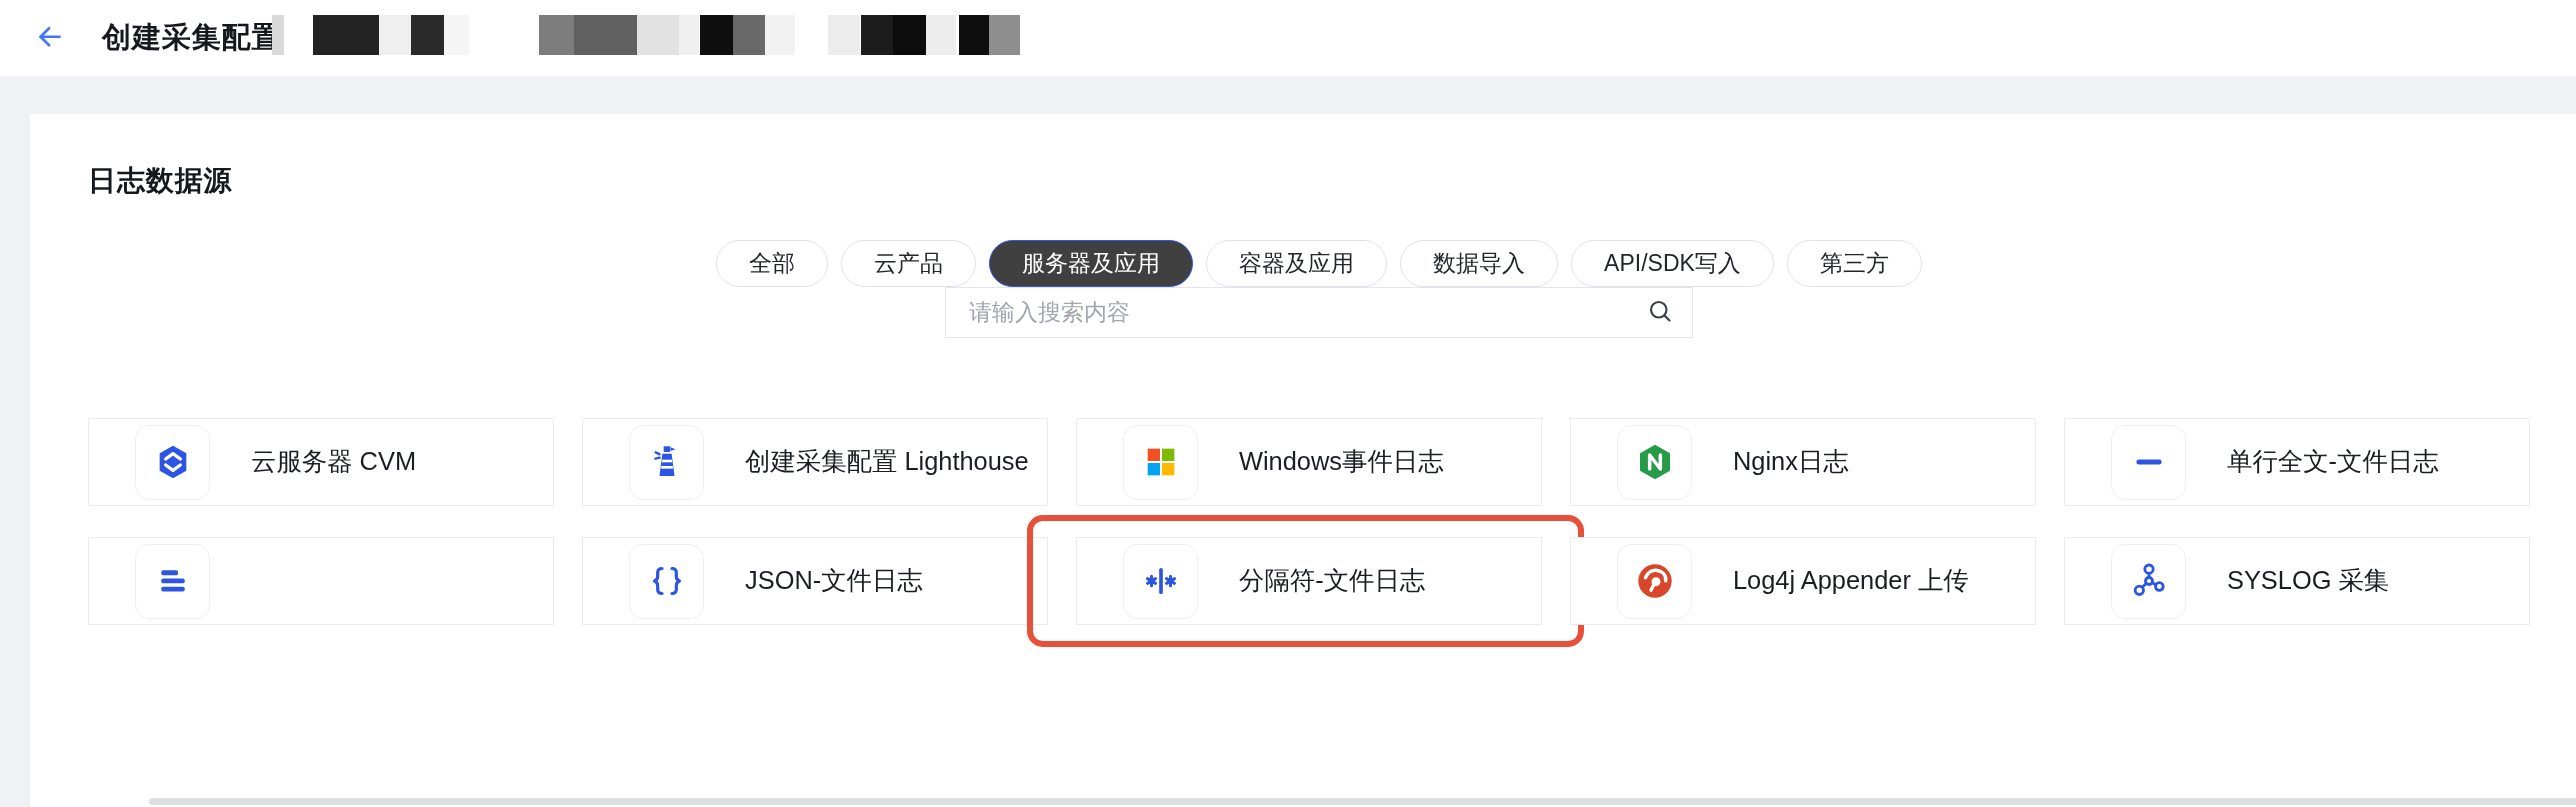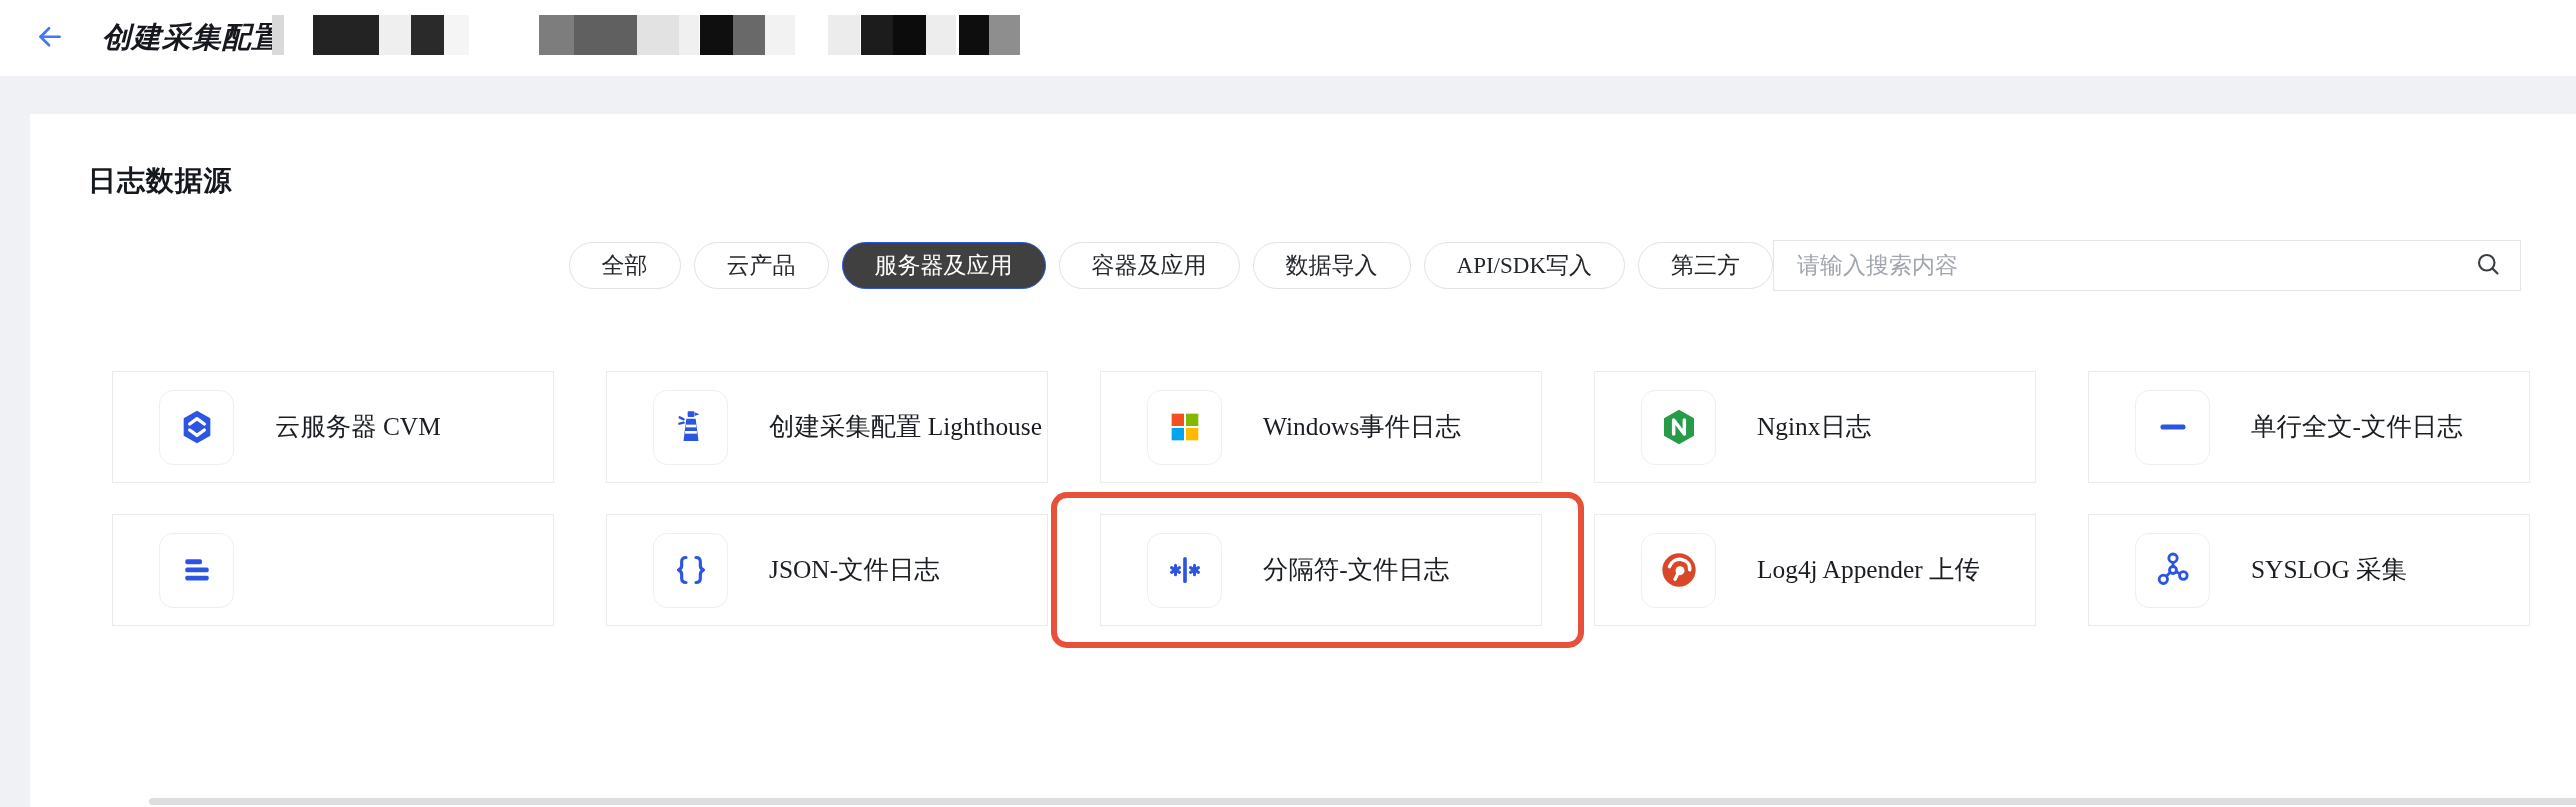--- a/index.html
+++ b/index.html
@@ -1,54 +1,54 @@
 <!DOCTYPE html>
 <html style="font-size:14px"><head>
 <meta charset="utf-8">
 <style>
   * { margin:0; padding:0; box-sizing:border-box; }
   html,body { width:2576px; height:807px; overflow:hidden; background:#eff1f5;
     font-family:"Liberation Sans","DejaVu Sans",sans-serif; }
 
   
-  .header { position:absolute; left:0; top:0; width:2576px; height:76px; background:#fff;font-style:italic; }
+  .header { position:absolute; left:0; top:0; width:2576px; height:76px; background:#fff; }
   .back-btn { position:absolute; left:30px; top:19px; width:39px; height:39px;
     display:flex; align-items:center; justify-content:center; cursor:pointer; background:none; border:none; }
   .back-btn svg { width:31.5px; height:31.5px; }
   .page-title { position:absolute; left:102px; top:0; height:76px; display:flex; align-items:center;
     font-size:29px; font-weight:700; color:#16181d; letter-spacing:0.9px; }
   .redactions { position:absolute; left:0; top:15px; height:40px; }
   .redactions span { position:absolute; top:0; height:40px; display:block; }
 
   
   .content-bg { position:absolute; left:0; top:76px; width:2576px; height:731px; background:#eff1f5; }
   .panel { position:absolute; left:30px; top:38px; width:2546px; height:693px; background:#fff;
-    padding:48px 55px 0 58px;font-family:Liberation Serif, serif; }
+    padding:48px 26px 0 58px; }
 
   .section-title { font-size:28px; font-weight:700; color:#15181d; margin-bottom:40px; letter-spacing:0.9px; }
 
-  .toolbar { display:flex; justify-content:flex-end; align-items:center; }
+  .toolbar { display:flex; justify-content:center; align-items:center;flex-direction:column; }
   .tabs { display:flex; gap:13px; }
   .pill { height:47px; padding:0 32px; border-radius:24.5px; border:1.8px solid #e0e2e7; background:#fff;
     font-size:23px; color:#23262b; display:flex; align-items:center; cursor:pointer;
     font-family:inherit; white-space:nowrap; }
   .pill.active { background:#404040; border-color:#2B55E2; color:#fff; }
 
   .search-box { width:748px; height:51px; border:1.8px solid #e3e5ea; background:#fff;
     display:flex; align-items:center; padding:0 17.5px 0 23px; }
   .search-box input { flex:1; border:none; outline:none; font-size:23px; color:#ec4899;
     font-family:inherit; background:transparent; }
   .search-box input::placeholder { color:#a1a5ad; }
   .search-box svg { width:30px; height:30px; flex:none; cursor:pointer; }
 
   
   .grid { margin-top:80px; display:grid; grid-template-columns:repeat(5,466px);
     column-gap:28px; row-gap:31px; }
-  .card { position:relative; height:112px; border:1.8px solid #e9ebee; background:#fff;
-    display:flex; align-items:center; padding-left:46px; cursor:pointer;margin-left:24px; }
+  .card { position:relative; height:88px; border:1.8px solid #e9ebee; background:#fff;
+    display:flex; align-items:center; padding-left:46px; cursor:pointer; }
   .iconbox { width:75px; height:75px; border:1.8px solid #edeff3; border-radius:14px; background:#fff;
     display:flex; align-items:center; justify-content:center; flex:none; }
   .iconbox svg { width:40px; height:40px; }
   .card-label { margin-left:41px; font-size:25.4px; font-weight:500; color:#1a1d22; white-space:nowrap; }
   .card.highlighted::after { content:""; position:absolute; left:-50px; right:-43px; top:-23px; bottom:-23px;
     border:6.1px solid #E8503A; border-radius:15.8px; pointer-events:none; }
 
   .bottom-bar { position:absolute; left:119px; bottom:1.8px; right:0; height:7px;
     background:#dcdee2; border-radius:3.5px 0 0 3.5px; }
 </style>

